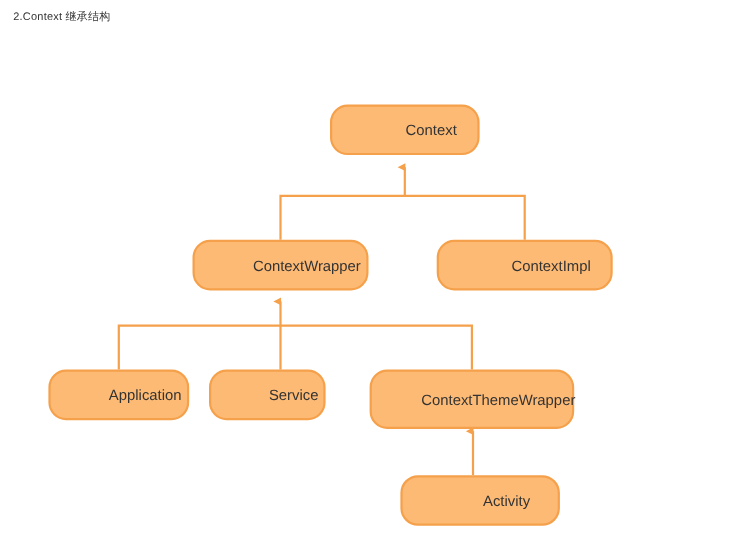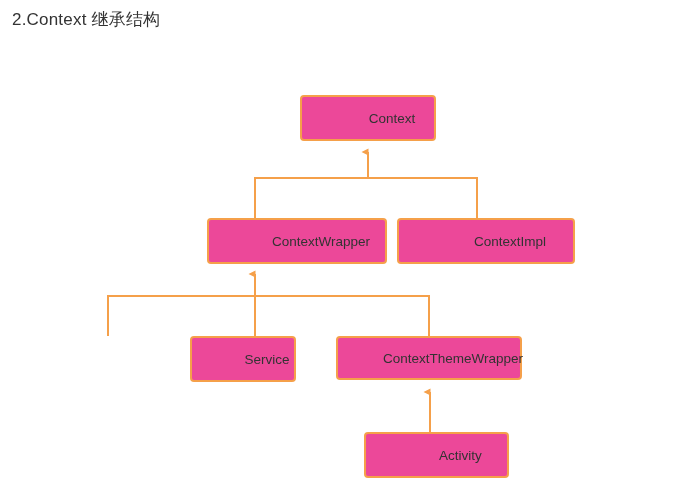--- a/index.html
+++ b/index.html
@@ -11,38 +11,38 @@
     height: 493px;
     background: #ffffff;
     font-family: "Liberation Sans", sans-serif;
     overflow: hidden;
     position: relative;
   }
   #page-title {
     position: absolute;
     left: 12px;
     top: 8px;
-    font-size: 17px;
+    font-size: 10px;
     color: #333333;
     letter-spacing: 0.2px;
     white-space: nowrap;
   }
   #diagram {
     position: absolute;
     left: 0;
     top: 0;
     width: 683px;
     height: 493px;
   }
   .node {
     position: absolute;
     box-sizing: border-box;
     border: 2px solid #F5A04A;
-    border-radius: 4px;
-    background: #ec4899;
+    border-radius: 16px;
+    background: #fdba74;
     display: flex;
     align-items: center;
     justify-content: center;
     font-size: 13.5px;
     color: #333333;
     z-index: 2;
     padding-left: 48px;
   }
   .node span {
     pointer-events: none;
@@ -79,34 +79,37 @@
       <path d="M 255 296 L 255 274" marker-end="url(#arrowhead)"></path>
 
       <path d="M 430 432 L 430 392" marker-end="url(#arrowhead)"></path>
     </g>
   </svg>
 
   <div class="node" style="left:300px; top:95px; width:136px; height:46px;">
     <span>Context</span>
   </div>
 
-  <div class="node" style="left:175px; top:218px; width:180px; height:46px;margin-left:32px;">
+  <div class="node" style="left:175px; top:218px; width:160px; height:46px;">
     <span>ContextWrapper</span>
   </div>
 
-  <div class="node" style="left:397px; top:218px; width:178px; height:46px;">
+  <div class="node" style="left:397px; top:218px; width:160px; height:46px;">
     <span>ContextImpl</span>
   </div>
 
+  <div class="node" style="left:44px; top:336px; width:128px; height:46px;">
+    <span>Application</span>
+  </div>
 
   <div class="node" style="left:190px; top:336px; width:106px; height:46px;">
     <span>Service</span>
   </div>
 
-  <div class="node" style="left:336px; top:336px; width:186px; height:44px;">
+  <div class="node" style="left:336px; top:336px; width:186px; height:54px;">
     <span>ContextThemeWrapper</span>
   </div>
 
   <div class="node" style="left:364px; top:432px; width:145px; height:46px;">
     <span>Activity</span>
   </div>
 
 </div>
 
 </body></html>

